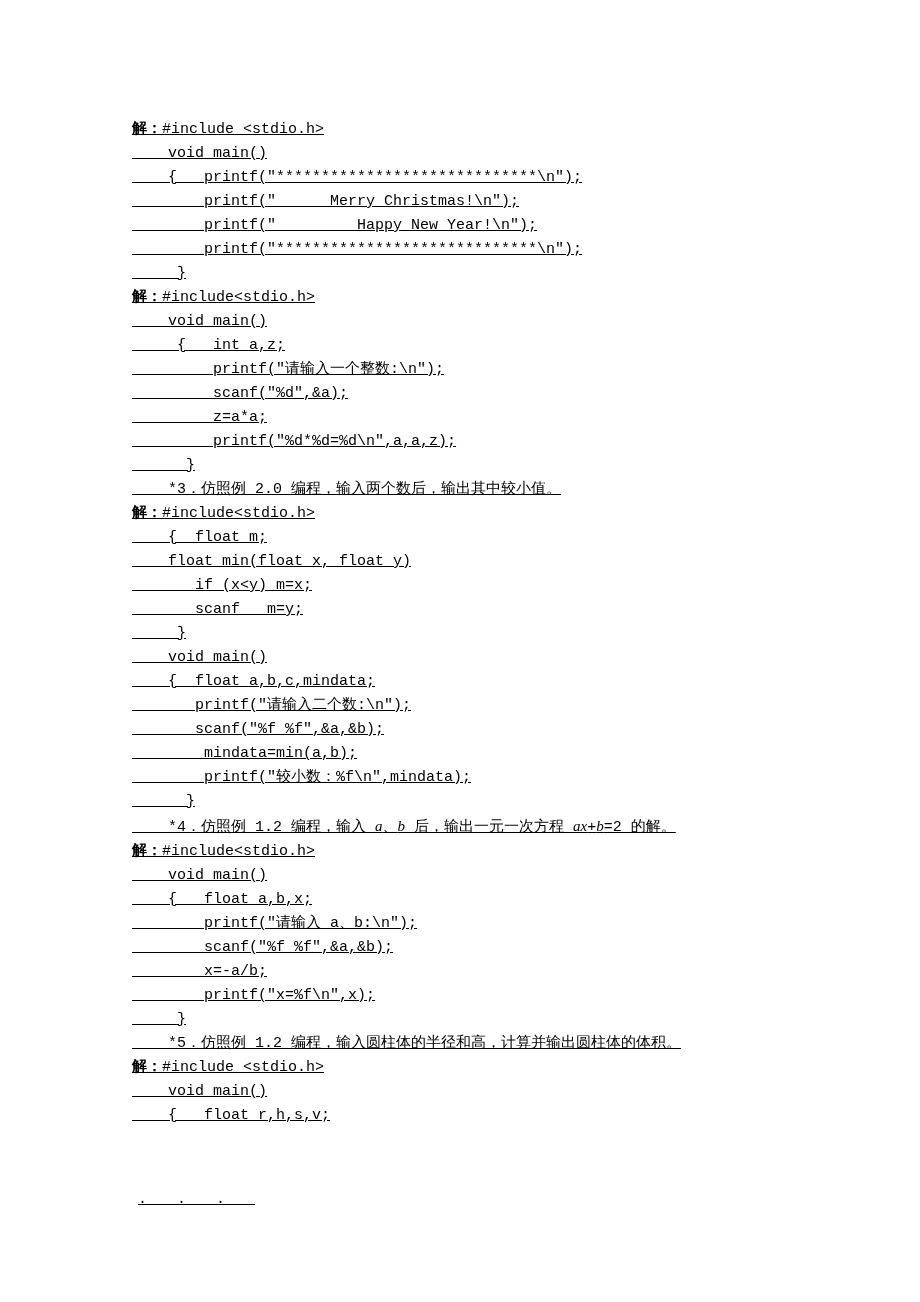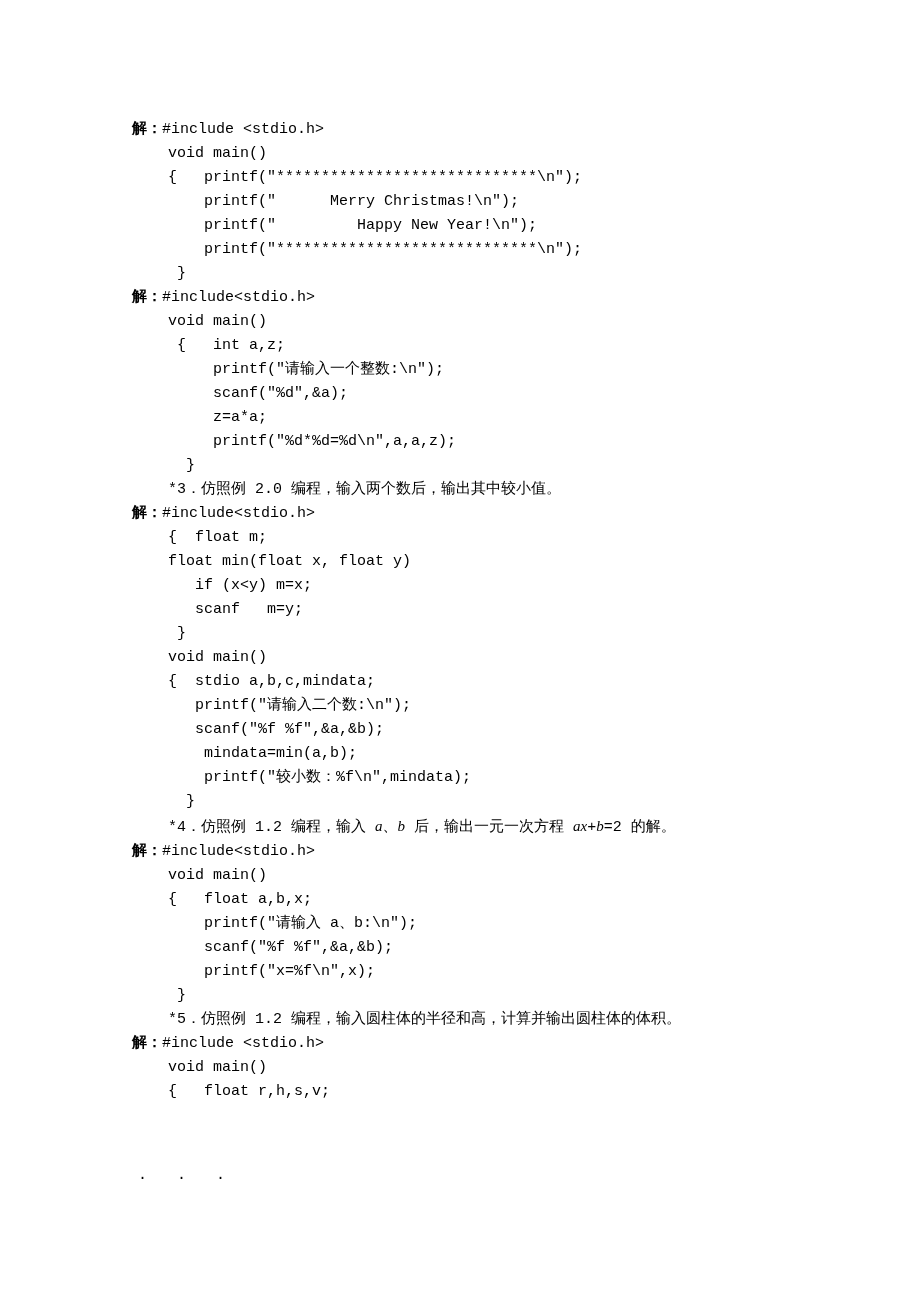--- a/index.html
+++ b/index.html
@@ -9,20 +9,21 @@
   font-family:"SimSun","宋体","Courier New",monospace;
   font-size:15px;
   line-height:1.6;
   color:#000;
 }
 .page{
   width:776px;
   min-height:1302px;
   padding:118px 60px 40px 132px;
   box-sizing:border-box;
+  text-decoration:underline;
 }
 .line{
   white-space:pre;
   font-family:"SimSun","宋体","Courier New",monospace;
 }
 .bold{font-weight:bold;}
 .italic{font-style:italic;font-family:"Times New Roman",serif;}
 .footer{
   margin-top:60px;
   text-align:left;
@@ -52,32 +53,33 @@
       <div class="line">         printf("%d*%d=%d\n",a,a,z);</div>
       <div class="line">      }</div>
       <div class="line">    *3．仿照例 2.0 编程，输入两个数后，输出其中较小值。</div>
       <div class="line"><span class="bold">解：</span><span>#include&lt;stdio.h&gt;</span></div>
       <div class="line">    {  float m;</div>
       <div class="line">    float min(float x, float y)</div>
       <div class="line">       if (x&lt;y) m=x;</div>
       <div class="line">       scanf   m=y;</div>
       <div class="line">     }</div>
       <div class="line">    void main()</div>
-      <div class="line">    {  stdio a,b,c,mindata;</div>
+      <div class="line">    {  float a,b,c,mindata;</div>
       <div class="line">       printf("请输入二个数:\n");</div>
       <div class="line">       scanf("%f %f",&amp;a,&amp;b);</div>
       <div class="line">        mindata=min(a,b);</div>
       <div class="line">        printf("较小数：%f\n",mindata);</div>
       <div class="line">      }</div>
       <div class="line"><span>    *4．仿照例 1.2 编程，输入 </span><span class="italic">a</span><span>、</span><span class="italic">b</span><span> 后，输出一元一次方程 </span><span class="italic">ax</span><span>+</span><span class="italic">b</span><span>=2 的解。</span></div>
       <div class="line"><span class="bold">解：</span><span>#include&lt;stdio.h&gt;</span></div>
       <div class="line">    void main()</div>
       <div class="line">    {   float a,b,x;</div>
       <div class="line">        printf("请输入 a、b:\n");</div>
       <div class="line">        scanf("%f %f",&amp;a,&amp;b);</div>
+      <div class="line">        x=-a/b;</div>
       <div class="line">        printf("x=%f\n",x);</div>
       <div class="line">     }</div>
       <div class="line">    *5．仿照例 1.2 编程，输入圆柱体的半径和高，计算并输出圆柱体的体积。</div>
       <div class="line"><span class="bold">解：</span><span>#include &lt;stdio.h&gt;</span></div>
       <div class="line">    void main()</div>
       <div class="line">    {   float r,h,s,v;</div>
     </div>
   <div class="footer">...</div>
 </div>
 

